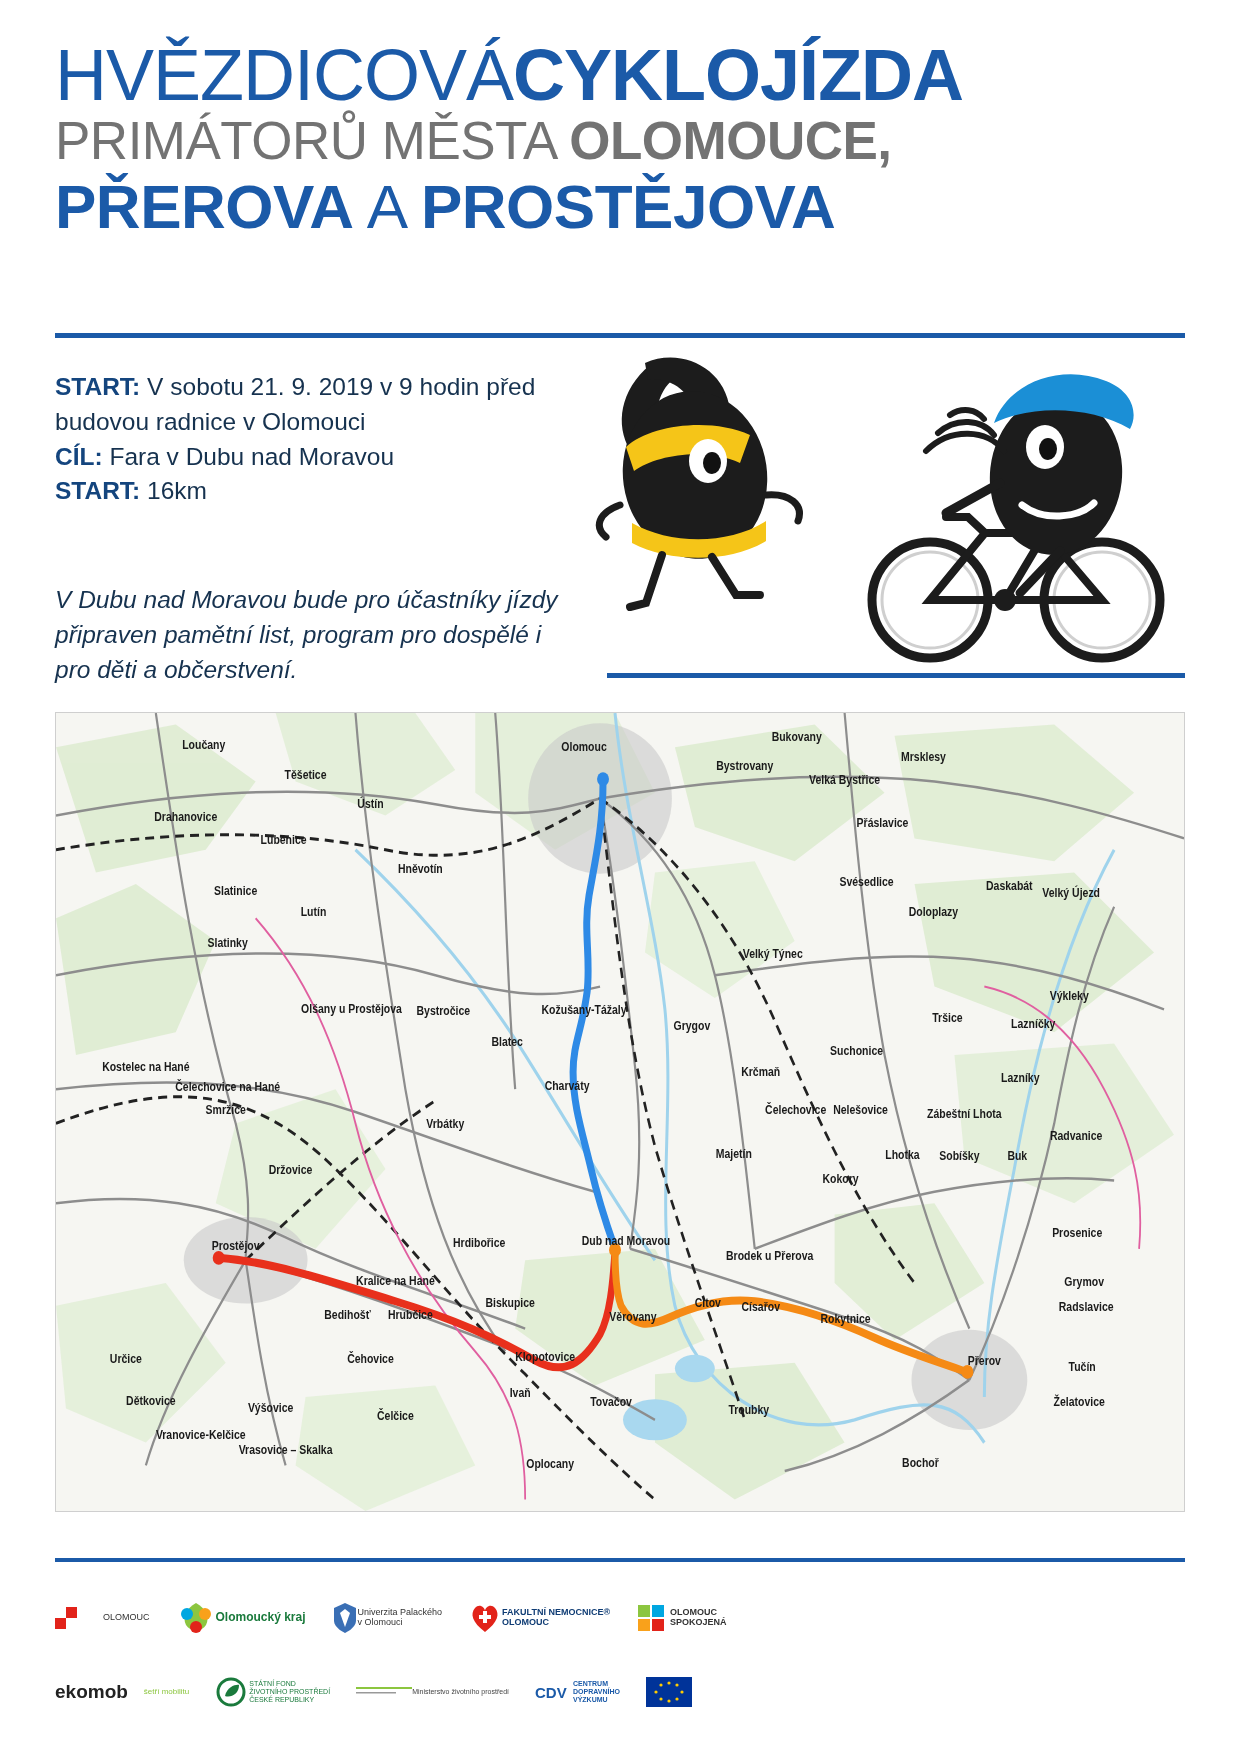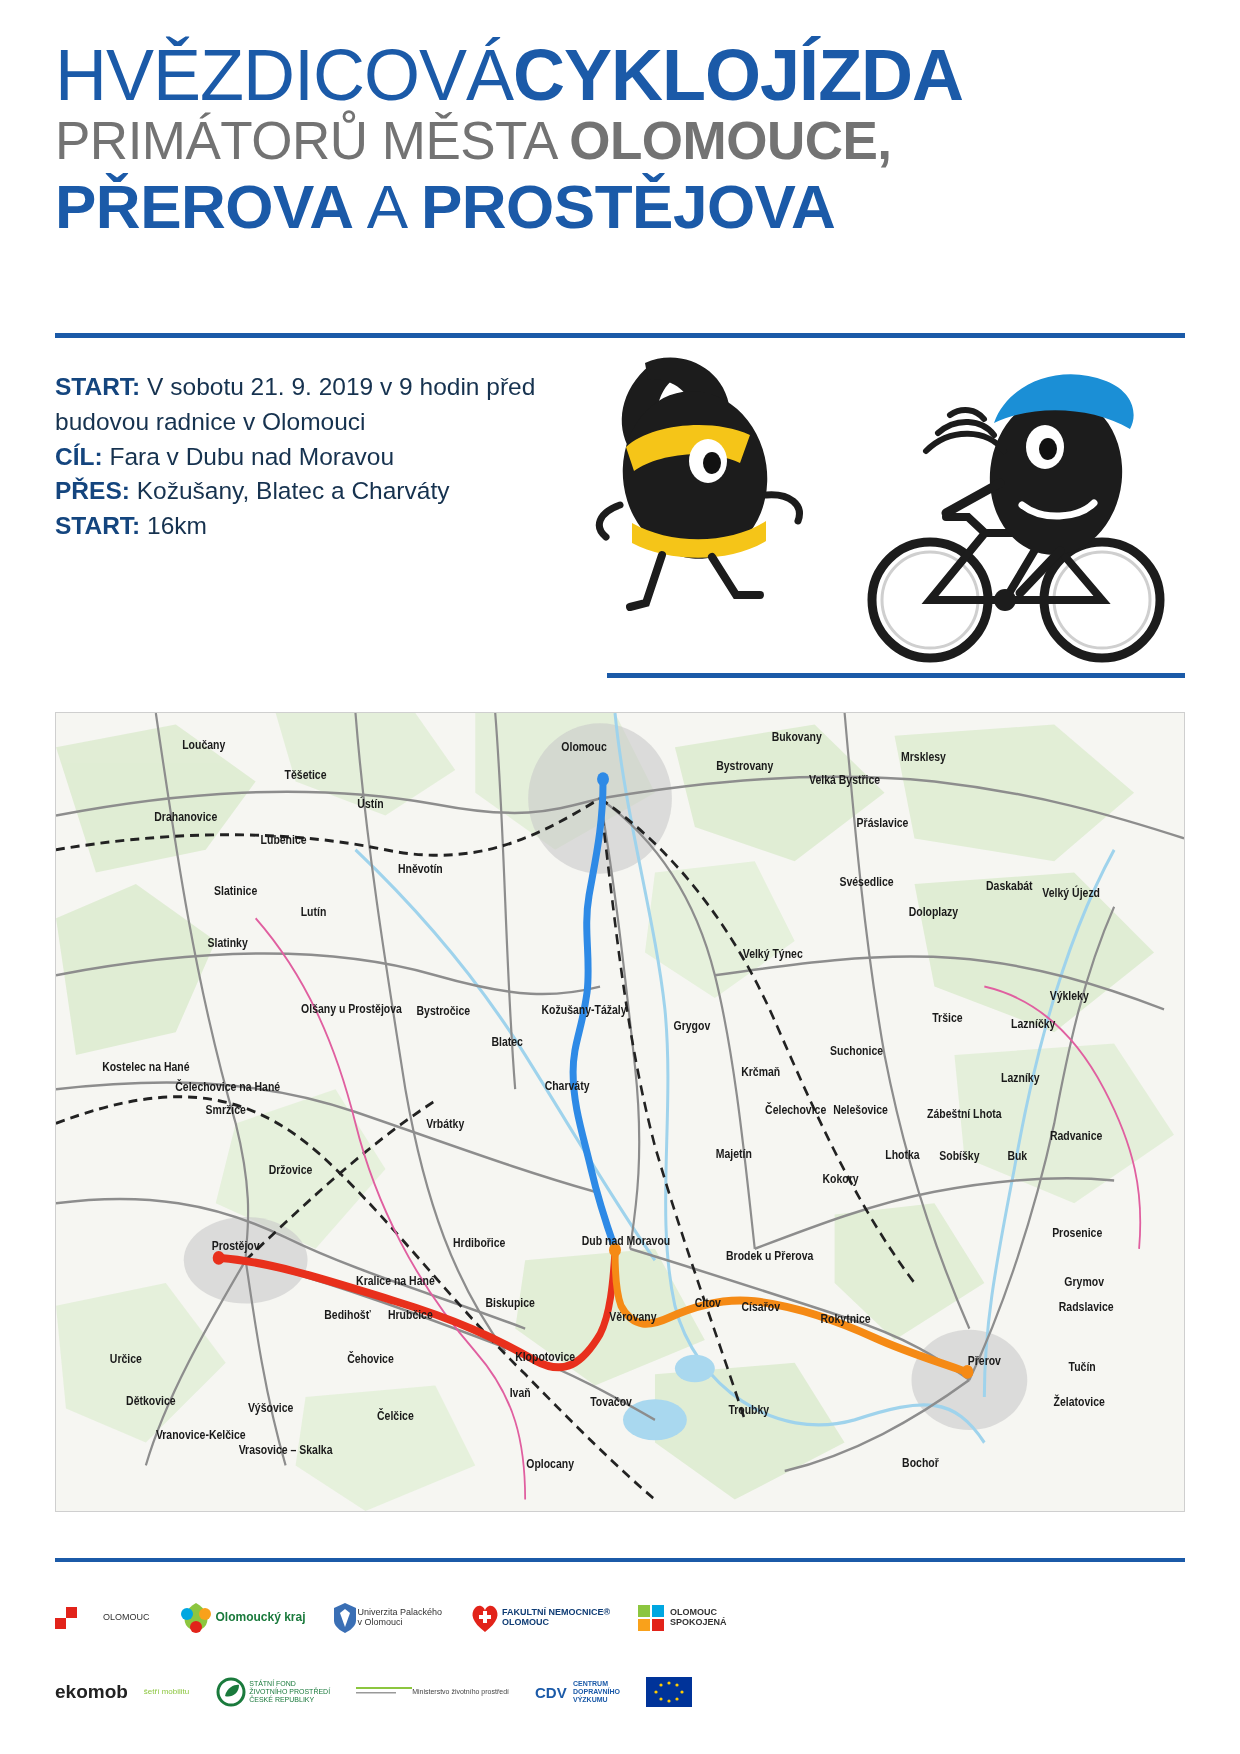--- a/index.html
+++ b/index.html
@@ -140,23 +140,23 @@
     <div class="title-line1"><span class="t-light">HVĚZDICOVÁ</span><span class="t-bold">CYKLOJÍZDA</span></div>
     <div class="title-line2"><span class="t-light">PRIMÁTORŮ MĚSTA </span><span class="t-bold">OLOMOUCE,</span></div>
     <div class="title-line3"><span class="t-bold">PŘEROVA</span><span class="t-light"> A </span><span class="t-bold">PROSTĚJOVA</span></div>
   </div>
 
   <div class="rule rule-top"></div>
 
   <div class="info">
     <div><span class="lbl">START:</span><span class="val"> V sobotu 21. 9. 2019 v 9 hodin před budovou radnice v Olomouci</span></div>
     <div><span class="lbl">CÍL:</span><span class="val"> Fara v Dubu nad Moravou</span></div>
-    <div><span class="lbl">PŘES:</span><span class="val"> Kožušany, Blatec a Charváty</span></div>
     <div><span class="lbl">START:</span><span class="val"> 16km</span></div>
   </div>
+  <div class="info-note">V Dubu nad Moravou bude pro účastníky jízdy připraven pamětní list, program pro dospělé i pro děti a občerstvení.</div>
 
   <div class="mascots">
     <svg viewBox="0 0 600 310" width="600" height="310">
 
       <g>
         <path d="M60 10 C30 35, 25 70, 40 95 L70 78 C62 55, 70 30, 92 18 Z" fill="#1c1c1c"></path>
         <path d="M55 8 C90 -8, 135 12, 140 55 L105 60 C100 35, 80 22, 58 25 Z" fill="#1c1c1c"></path>
         <ellipse cx="105" cy="120" rx="72" ry="84" fill="#1c1c1c" transform="rotate(-8 105 120)"></ellipse>
         <path d="M36 92 C60 70, 120 62, 160 80 L150 108 C115 92, 66 100, 44 116 Z" fill="#f5c518"></path>
         <ellipse cx="118" cy="106" rx="19" ry="22" fill="#ffffff"></ellipse>

